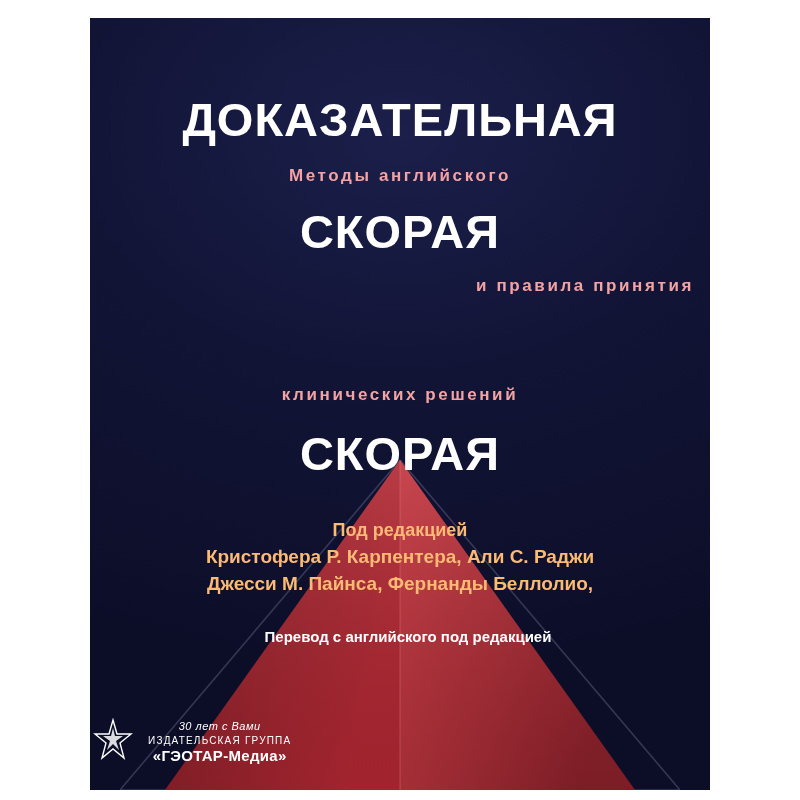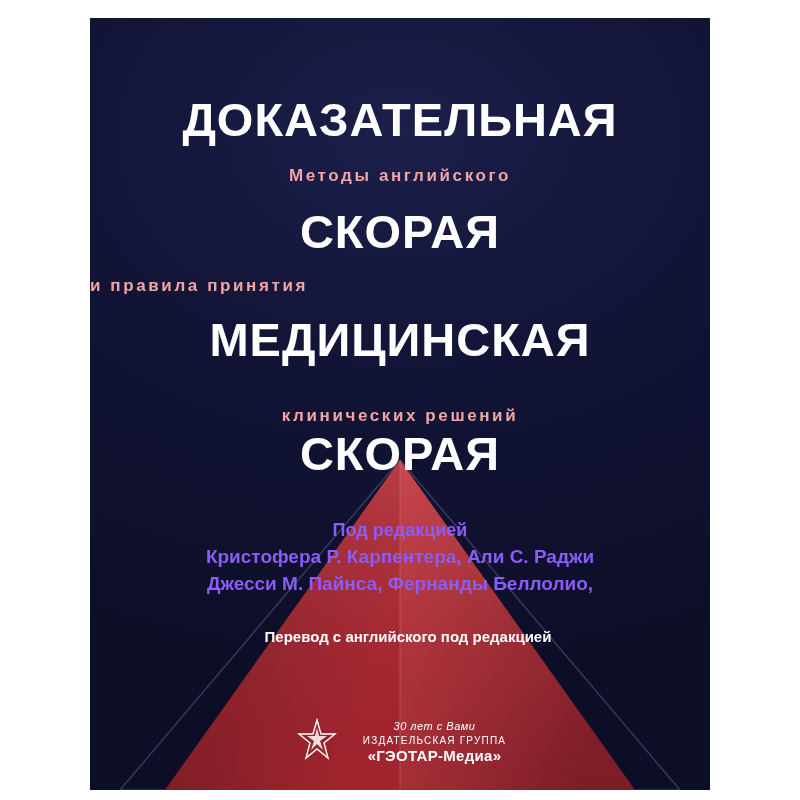--- a/index.html
+++ b/index.html
@@ -75,31 +75,31 @@
     color: #f3a3a3;
     font-weight: bold;
     font-size: 17px;
     letter-spacing: 2.6px;
     white-space: nowrap;
   }
 
   .t1 { position: absolute; top: 78px;  left: 0; right: 0; }
   .s1 { position: absolute; top: 148px; left: 0; right: 0; text-align: center; }
   .t2 { position: absolute; top: 190px; left: 0; right: 0; }
-  .s2 { position: absolute; top: 258px; left: 0; right: 0; text-align: left; padding-right: 0; }
+  .s2 { position: absolute; top: 258px; left: 0; right: 0; text-align: right; padding-right: 16px; }
   .t3 { position: absolute; top: 298px; left: 0; right: 0; }
-  .s3 { position: absolute; top: 388px; left: 0; right: 0; text-align: center; }
+  .s3 { position: absolute; top: 367px; left: 0; right: 0; text-align: center; }
   .t4 { position: absolute; top: 412px; left: 0; right: 0; }
 
   .editors {
     position: absolute;
     top: 500px;
     left: 0; right: 0;
     text-align: center;
-    color: #8b5cf6;
+    color: #fdba74;
     font-weight: bold;
     font-size: 19px;
     line-height: 1.42;
   }
   .editors .lead { font-size: 18px; }
 
   .translation {
     position: absolute;
     top: 608px;
     left: 0; right: 0;
@@ -109,23 +109,22 @@
     font-size: 15px;
     line-height: 1.45;
     padding-left: 16px;
   }
 
   .publisher {
     position: absolute;
     bottom: 22px;
     left: 0; right: 0;
     display: flex;
-    justify-content: center;
     align-items: center;
-    gap: 23px;
+    gap: 12px;
   }
   .pub-mark { width: 46px; height: 50px; }
   .pub-text {
     color: #ffffff;
     text-align: center;
     line-height: 1.25;
   }
   .pub-anniv {
     font-size: 11px;
     letter-spacing: .5px;
@@ -173,21 +172,20 @@
   </svg>
 
   <div class="content">
 
     <div class="title-line t1">ДОКАЗАТЕЛЬНАЯ</div>
     <div class="sub-line s1">Методы английского</div>
 
     <div class="title-line t2">СКОРАЯ</div>
     <div class="sub-line s2">и правила принятия</div>
 
-    <div class="title-line t3">МЕДИЦИНСКАЯ</div>
     <div class="sub-line s3">клинических решений</div>
 
     <div class="title-line t4">СКОРАЯ</div>
 
     <div class="editors">
       <div class="lead">Под редакцией</div>
       <div>Кристофера Р. Карпентера, Али С. Раджи</div>
       <div>Джесси М. Пайнса, Фернанды Беллолио,</div>
     </div>
 

